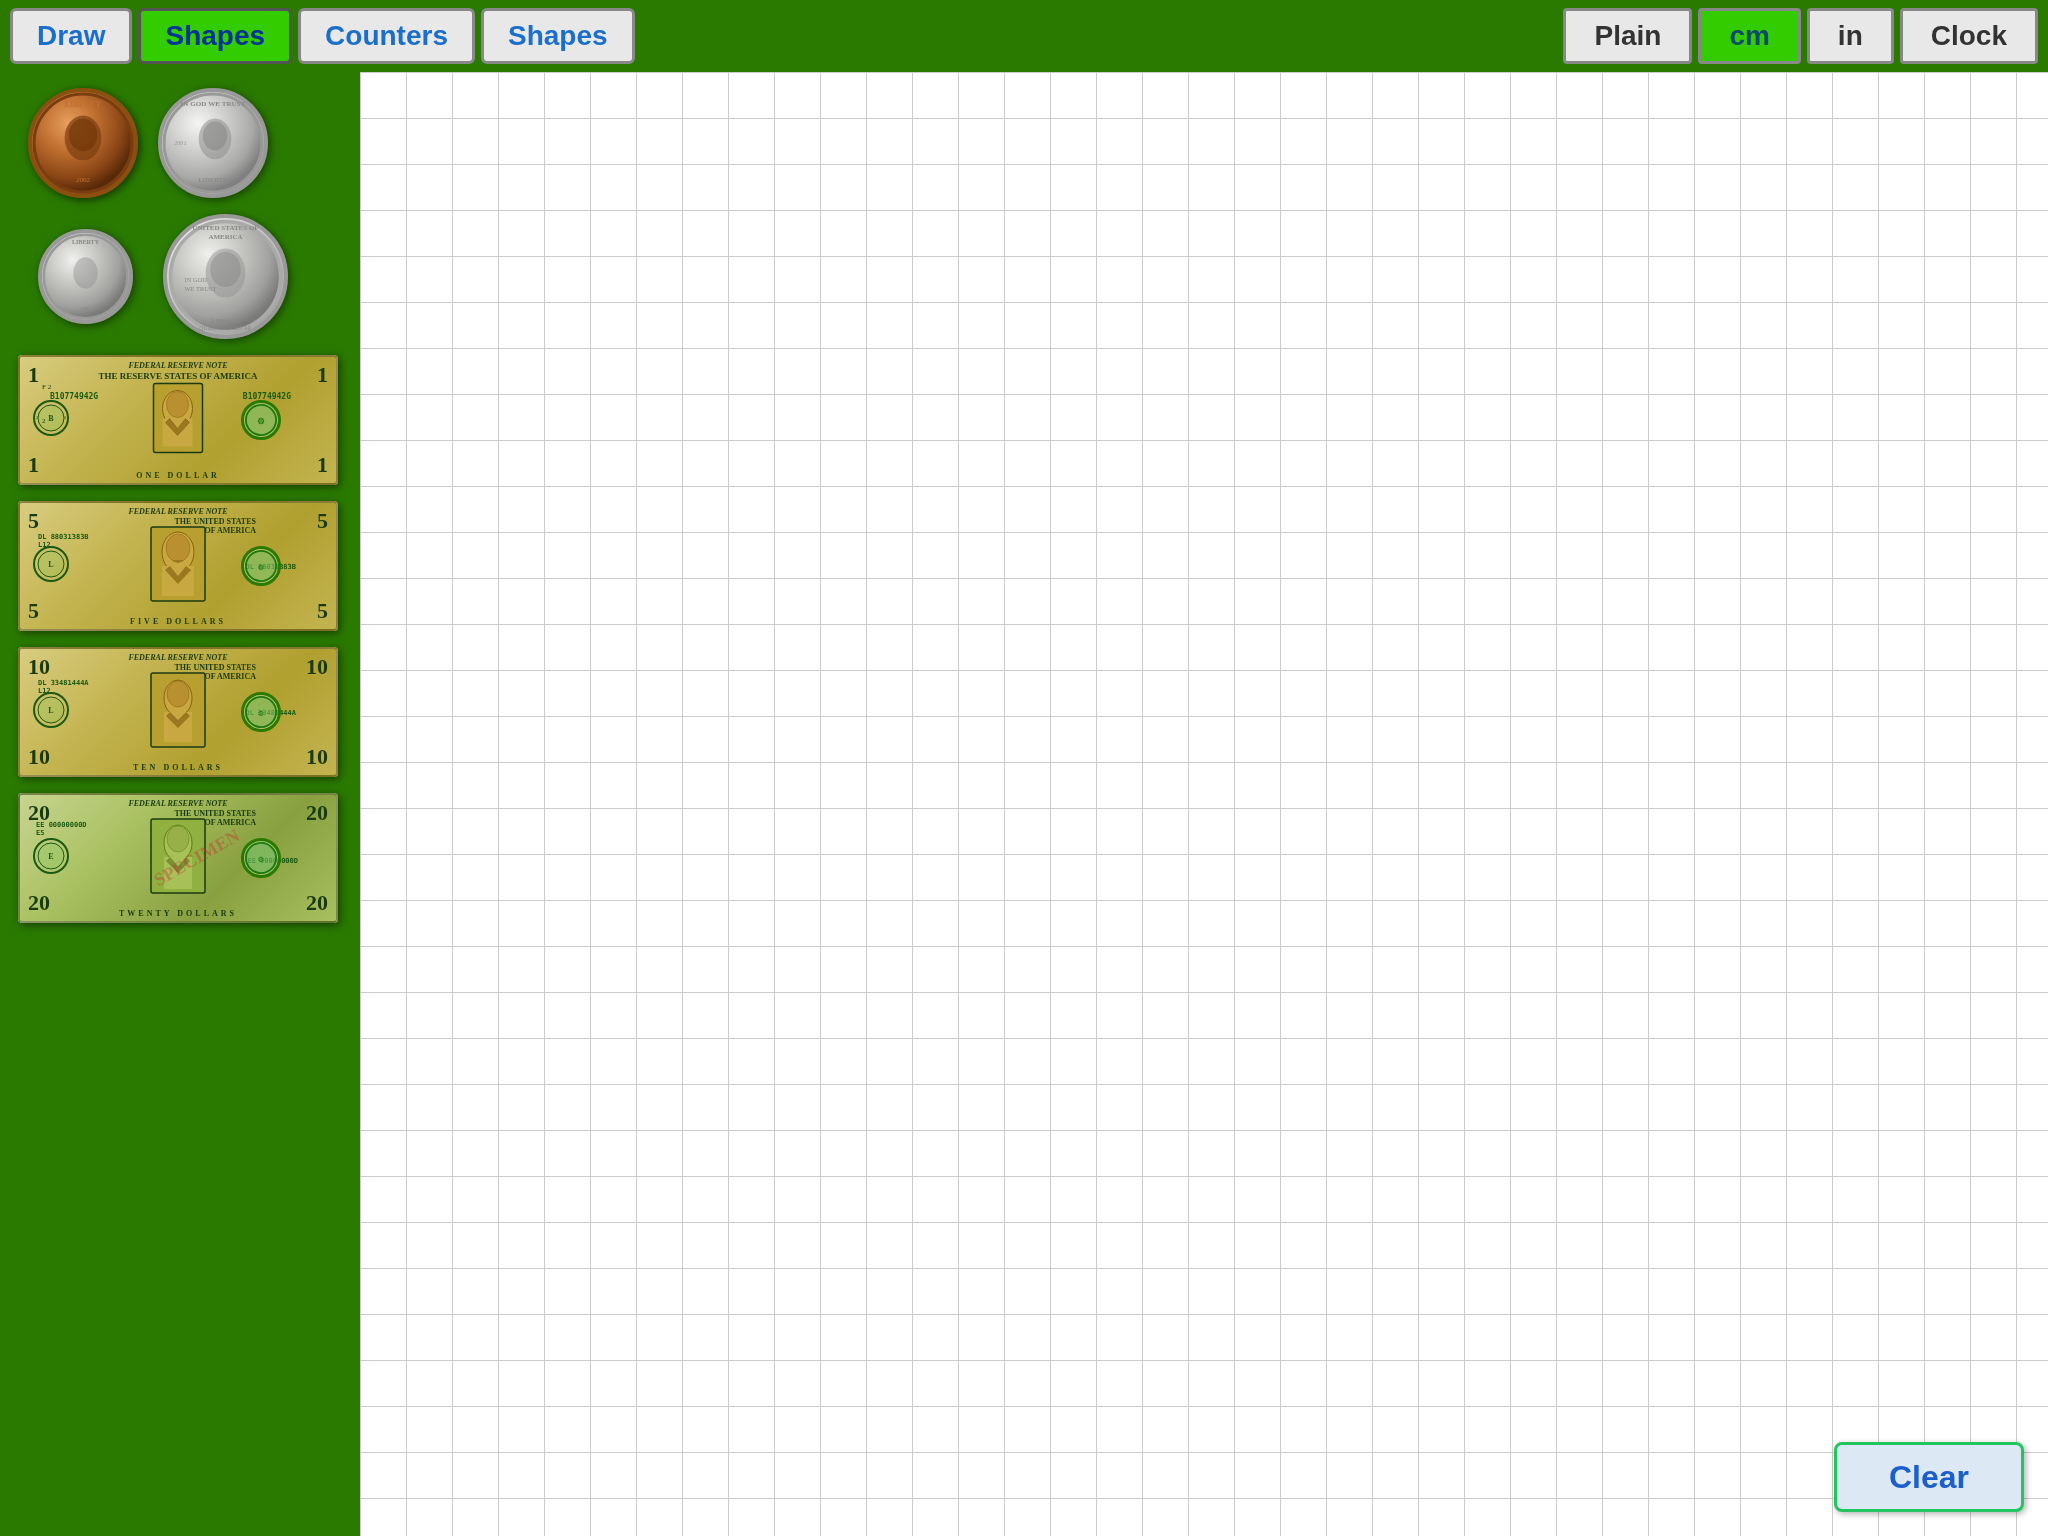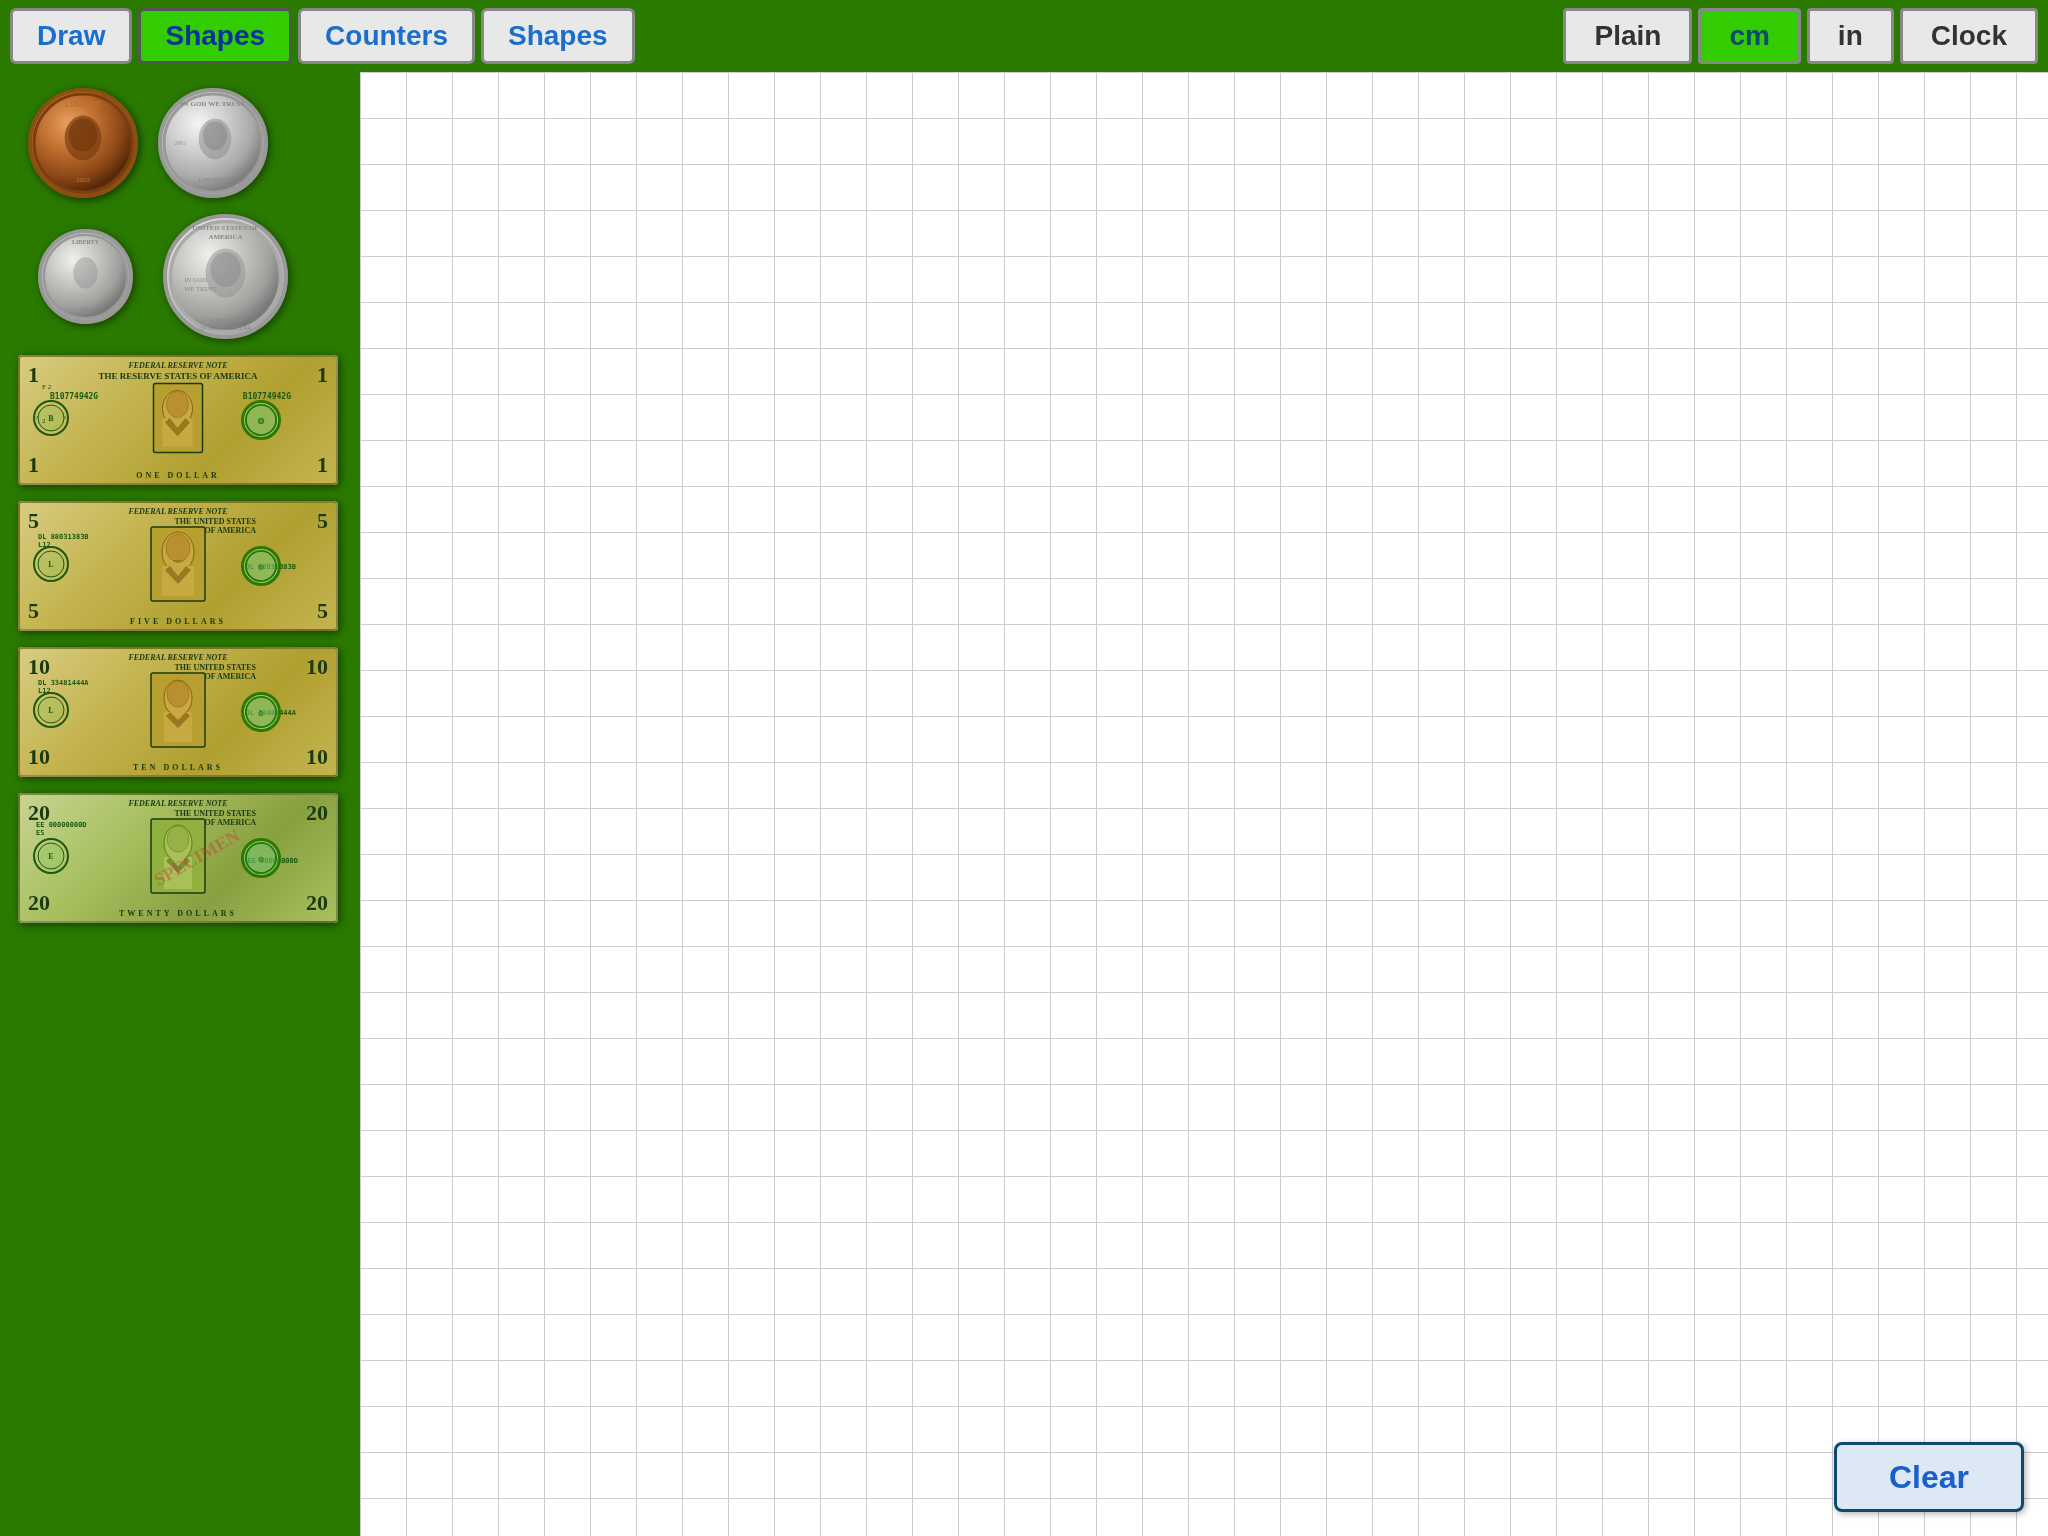--- a/index.html
+++ b/index.html
@@ -194,21 +194,21 @@
       background-size: 46px 46px;
     }
 
     #clear-btn {
       position: absolute;
       bottom: 24px;
       right: 24px;
       width: 190px;
       height: 70px;
       background: #dde8f5;
-      border: 3px solid #0c4a6e;
+      border: 3px solid #22c55e;
       border-radius: 8px;
       font-size: 32px;
       font-weight: bold;
       color: #1a5fcc;
       cursor: pointer;
       display: flex;
       align-items: center;
       justify-content: center;
       box-shadow: 2px 2px 6px rgba(0,0,0,0.3);
     }

